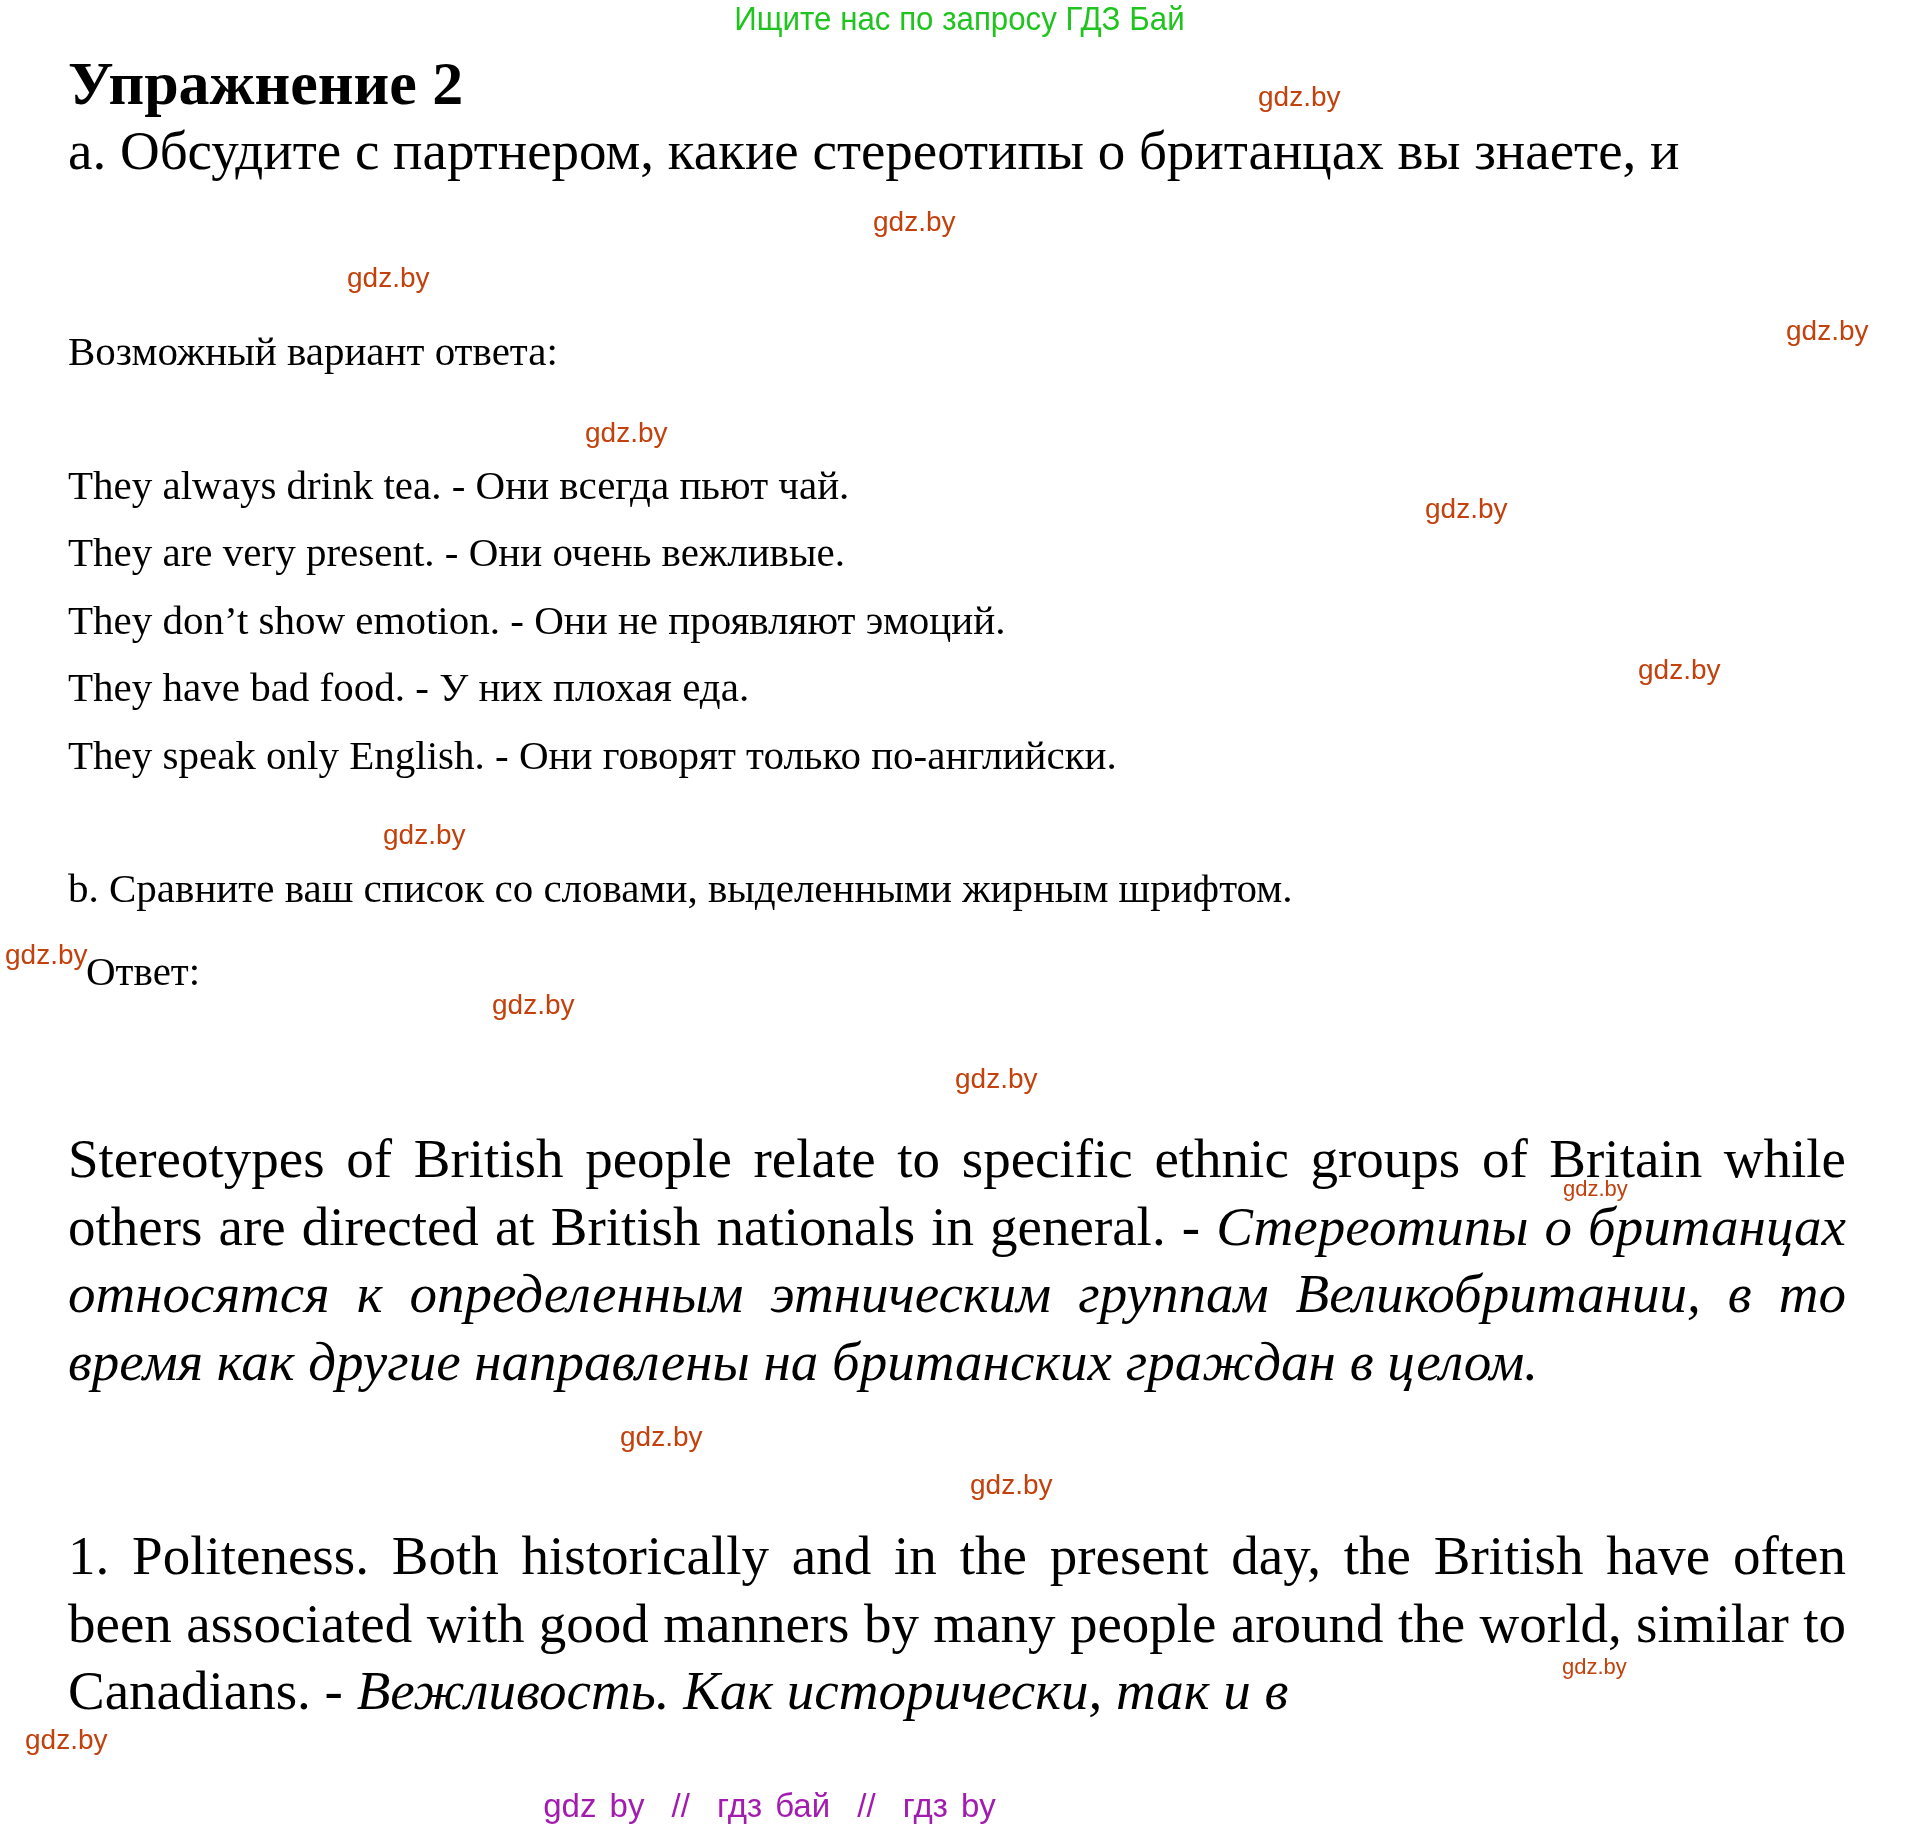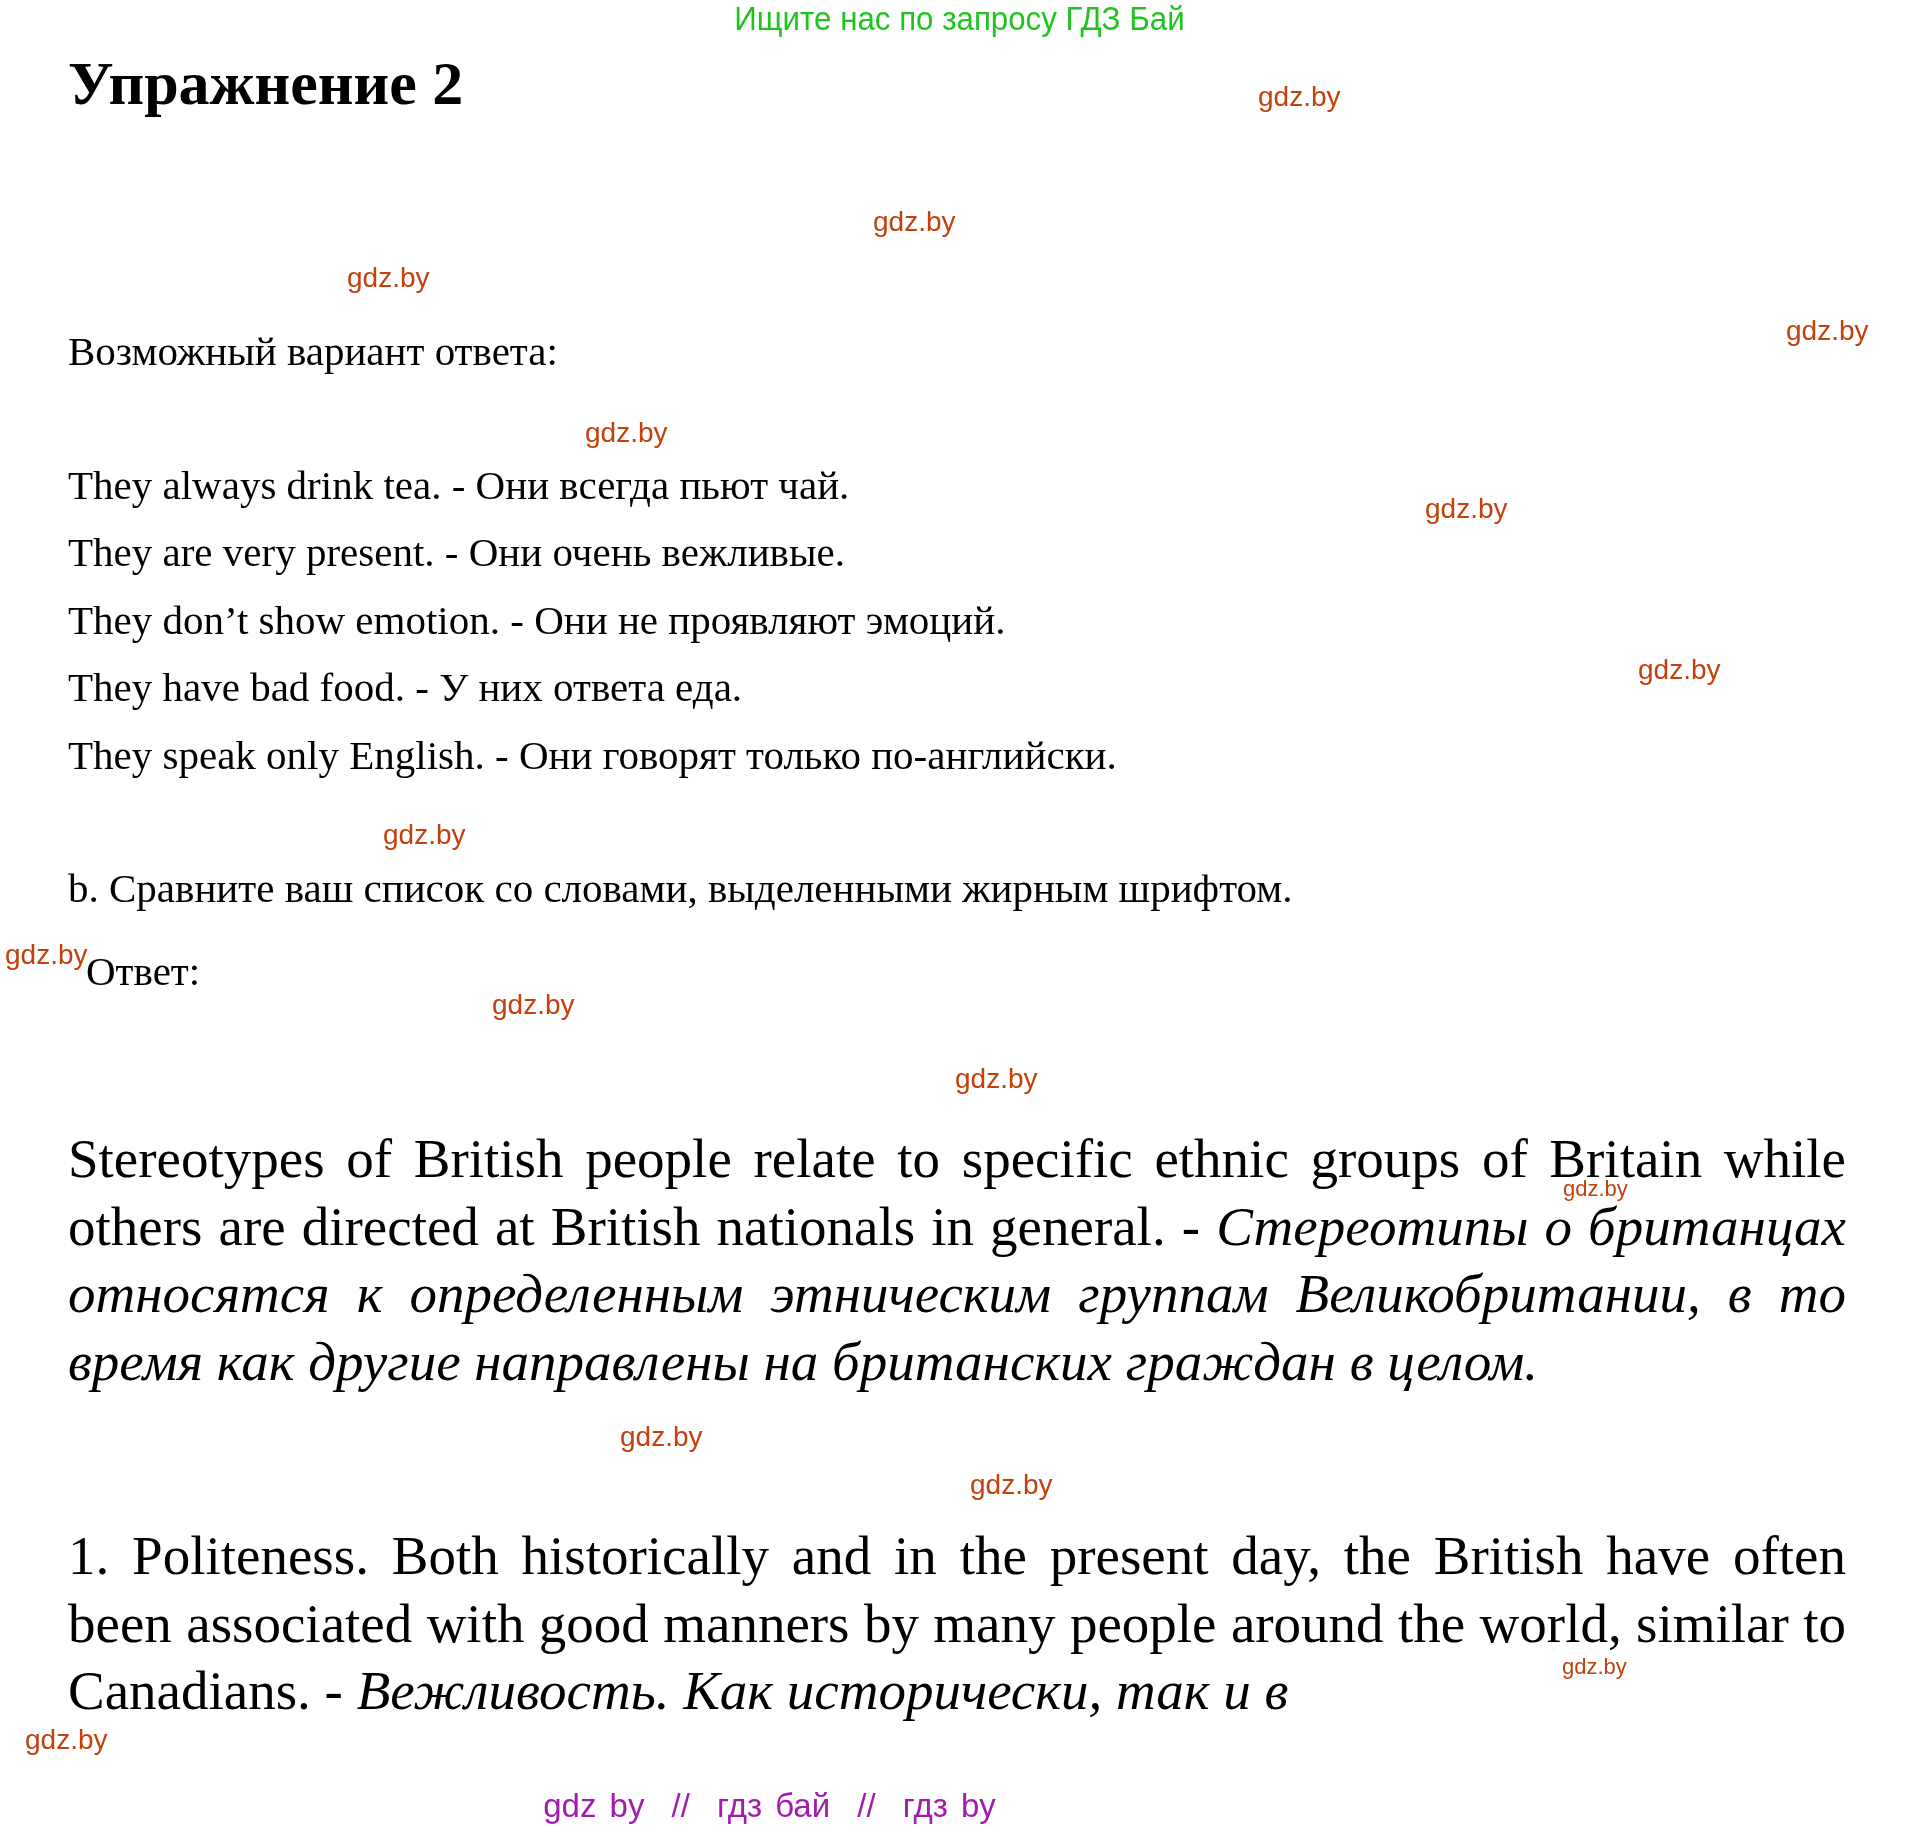--- a/index.html
+++ b/index.html
@@ -35,29 +35,29 @@
   .wm.small { font-size: 22px; line-height: 24px; }
 </style>
 </head>
 <body>
 
 <div class="banner">Ищите нас по запросу ГДЗ Бай</div>
 
 <div class="line heading" style="top:50px;">Упражнение 2</div>
 
 <div class="para" style="top:117px;">
-  <br>
+  <span>a. Обсудите с партнером, какие стереотипы о британцах вы знаете, и</span><br>
 </div>
 
 <div class="line" style="top:318px;">Возможный вариант ответа:</div>
 
 <div class="line" style="top:452px;">They always drink tea. - Они всегда пьют чай.</div>
 <div class="line" style="top:519px;">They are very present. - Они очень вежливые.</div>
 <div class="line" style="top:587px;">They don’t show emotion. - Они не проявляют эмоций.</div>
-<div class="line" style="top:654px;">They have bad food. - У них ответа еда.</div>
+<div class="line" style="top:654px;">They have bad food. - У них плохая еда.</div>
 <div class="line" style="top:722px;">They speak only English. - Они говорят только по-английски.</div>
 
 <div class="line" style="top:855px;">b. Сравните ваш список со словами, выделенными жирным шрифтом.</div>
 
 <div class="line" style="top:938px;margin-left:18px;">Ответ:</div>
 
 <div class="para" style="top:1125px;">
   <span>Stereotypes of British people relate to specific ethnic groups of Britain while others are directed at British nationals in general. - </span><span class="ru">Стереотипы о британцах относятся к определенным этническим группам Великобритании, в то время как другие направлены на британских граждан в целом.</span>
 </div>
 

